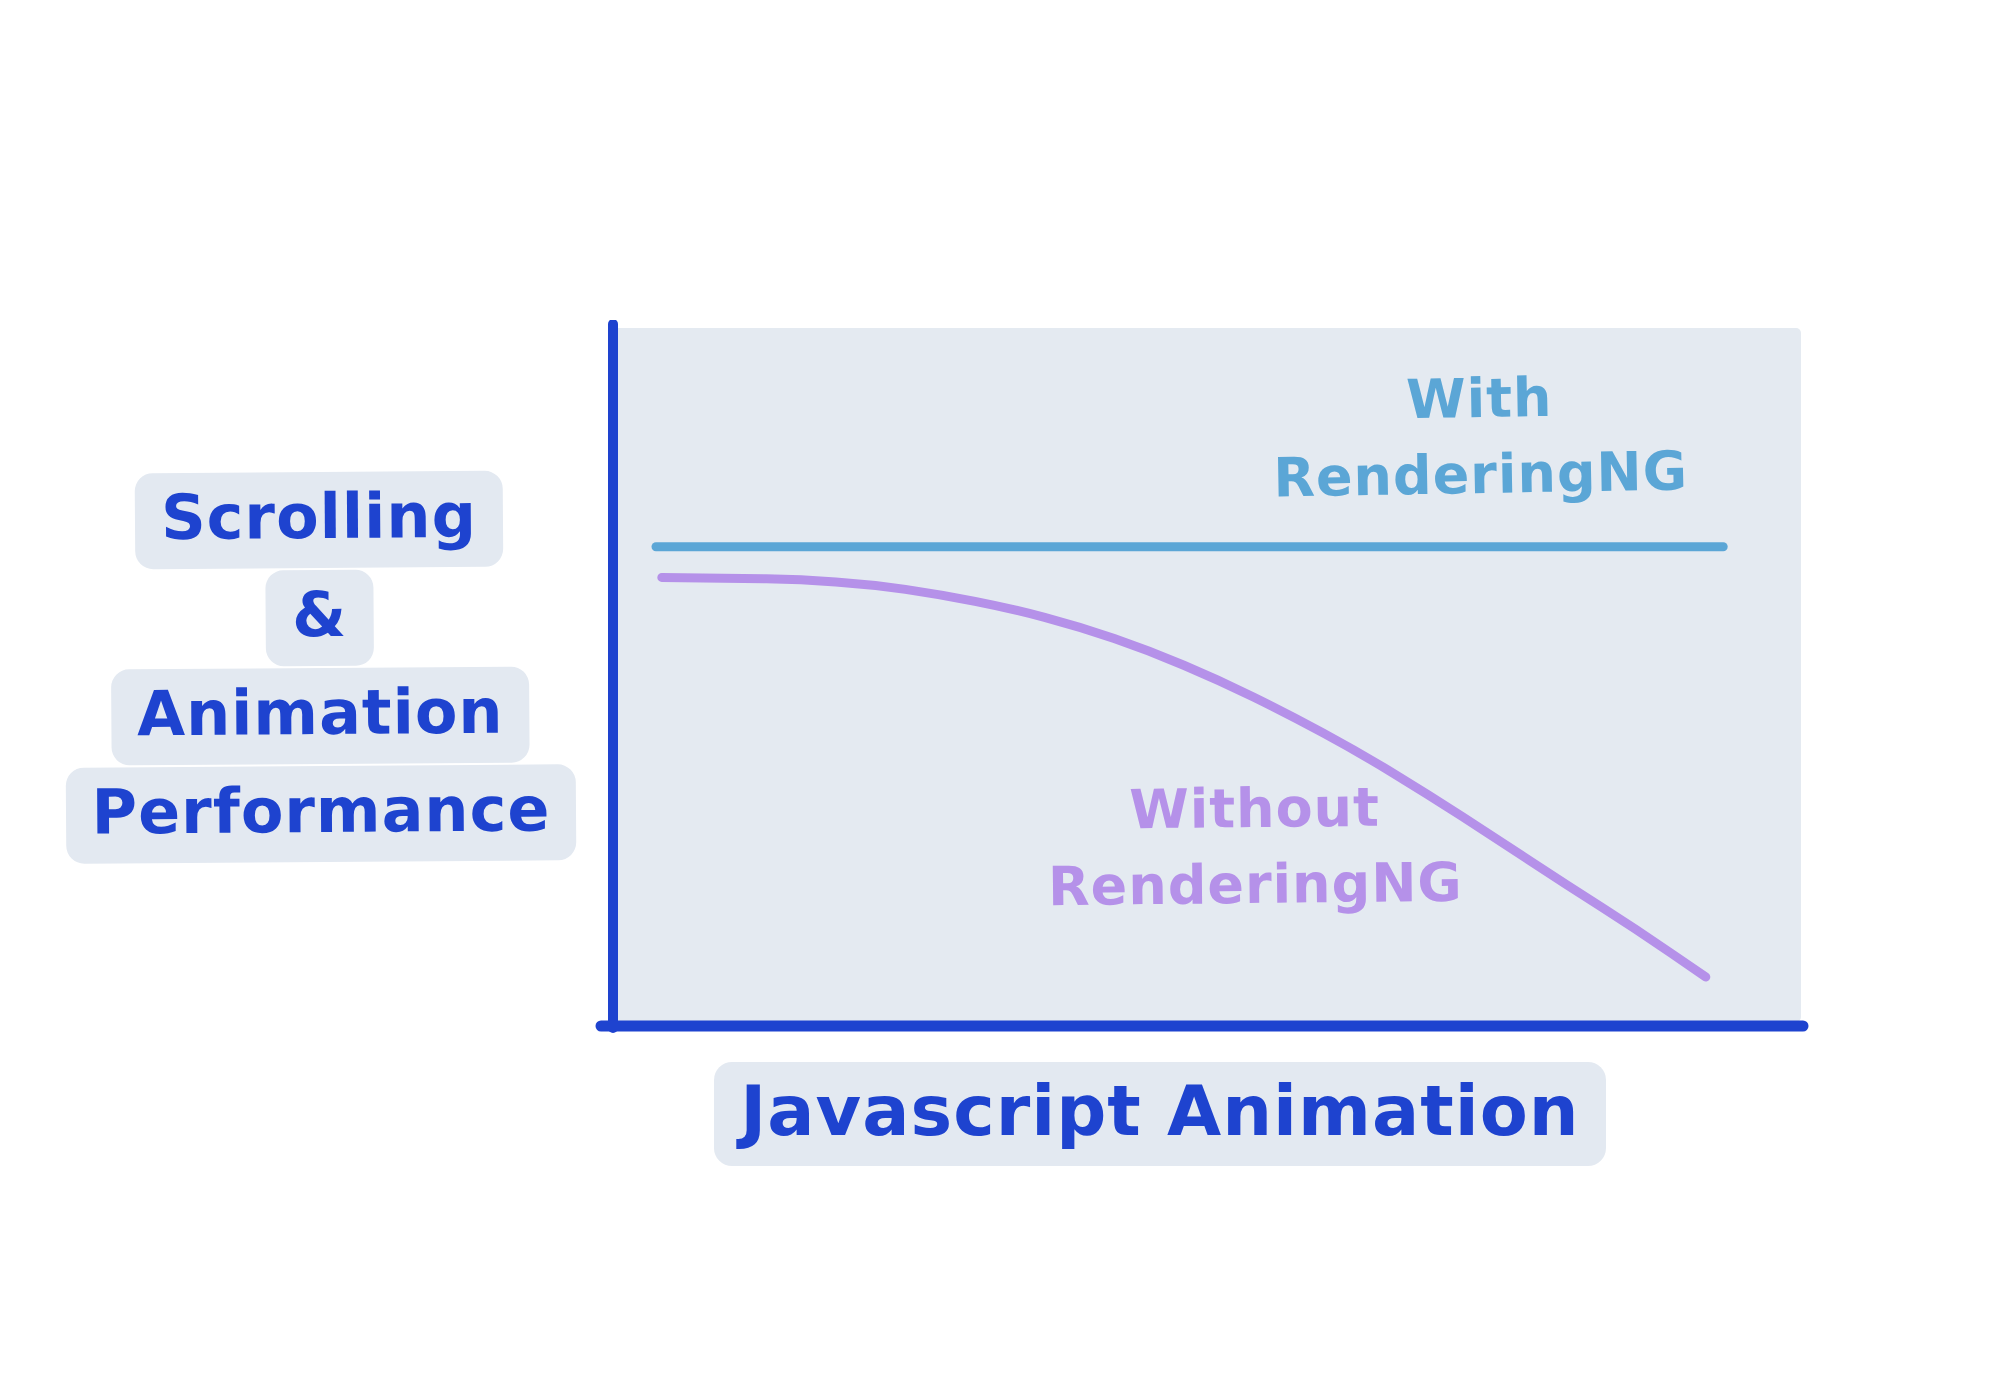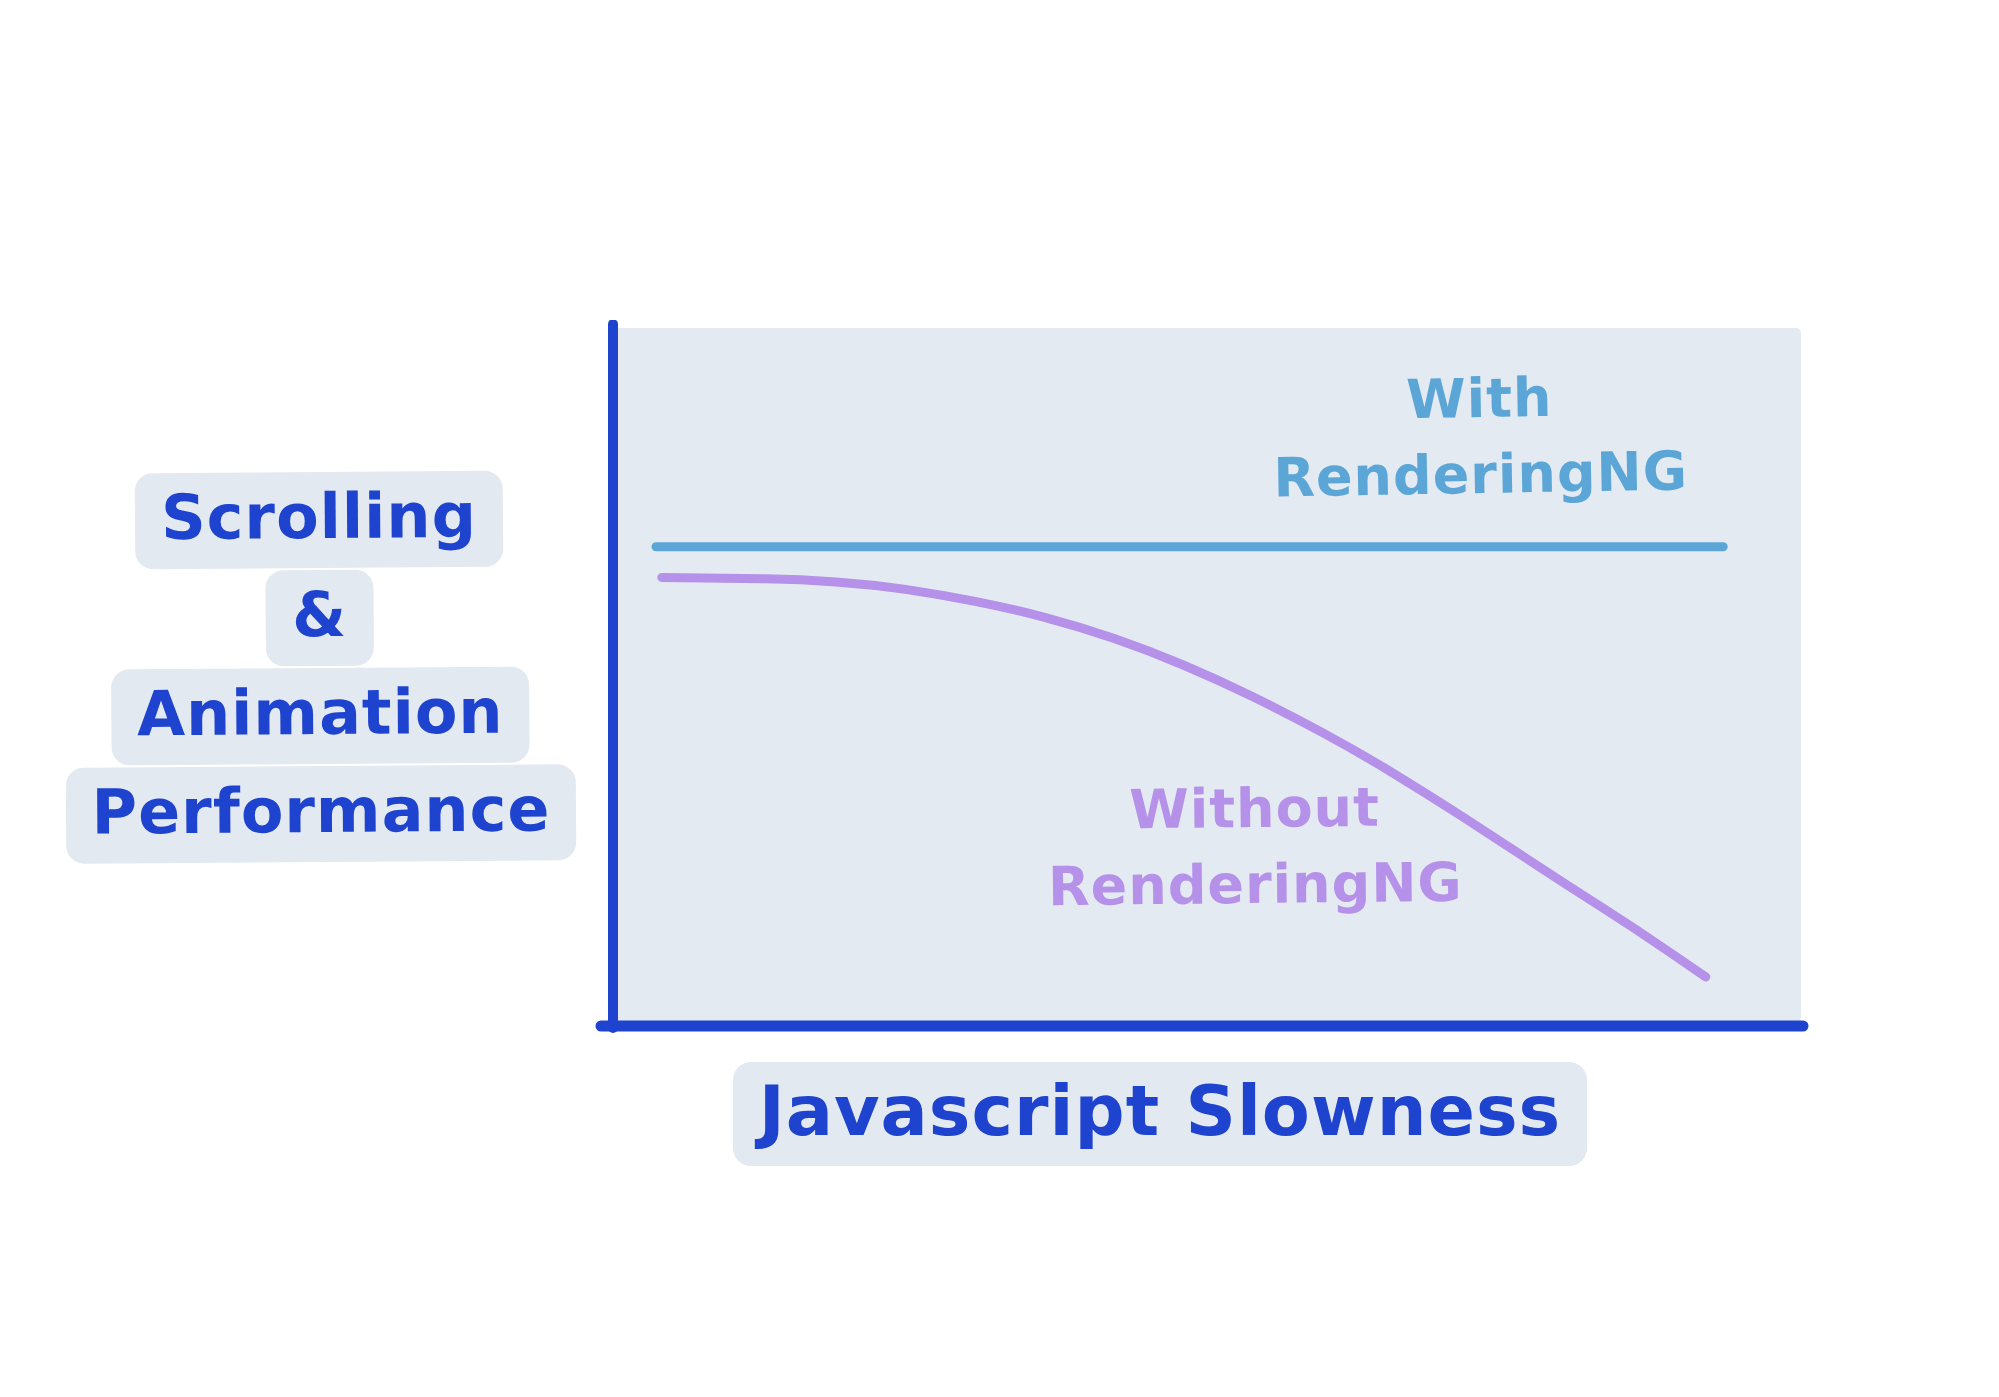--- a/index.html
+++ b/index.html
@@ -87,16 +87,16 @@
     <span class="label-line">With</span>
     <span class="label-line">RenderingNG</span>
   </div>
 
   <div id="without-label" class="label-block hand">
     <span class="label-line">Without</span>
     <span class="label-line">RenderingNG</span>
   </div>
 
   <div id="x-axis-label" class="label-block hand">
-    <span class="hl">Javascript Slowness</span>
+    <span class="hl">Javascript Animation</span>
   </div>
 
 </div>
 
 </body></html>

